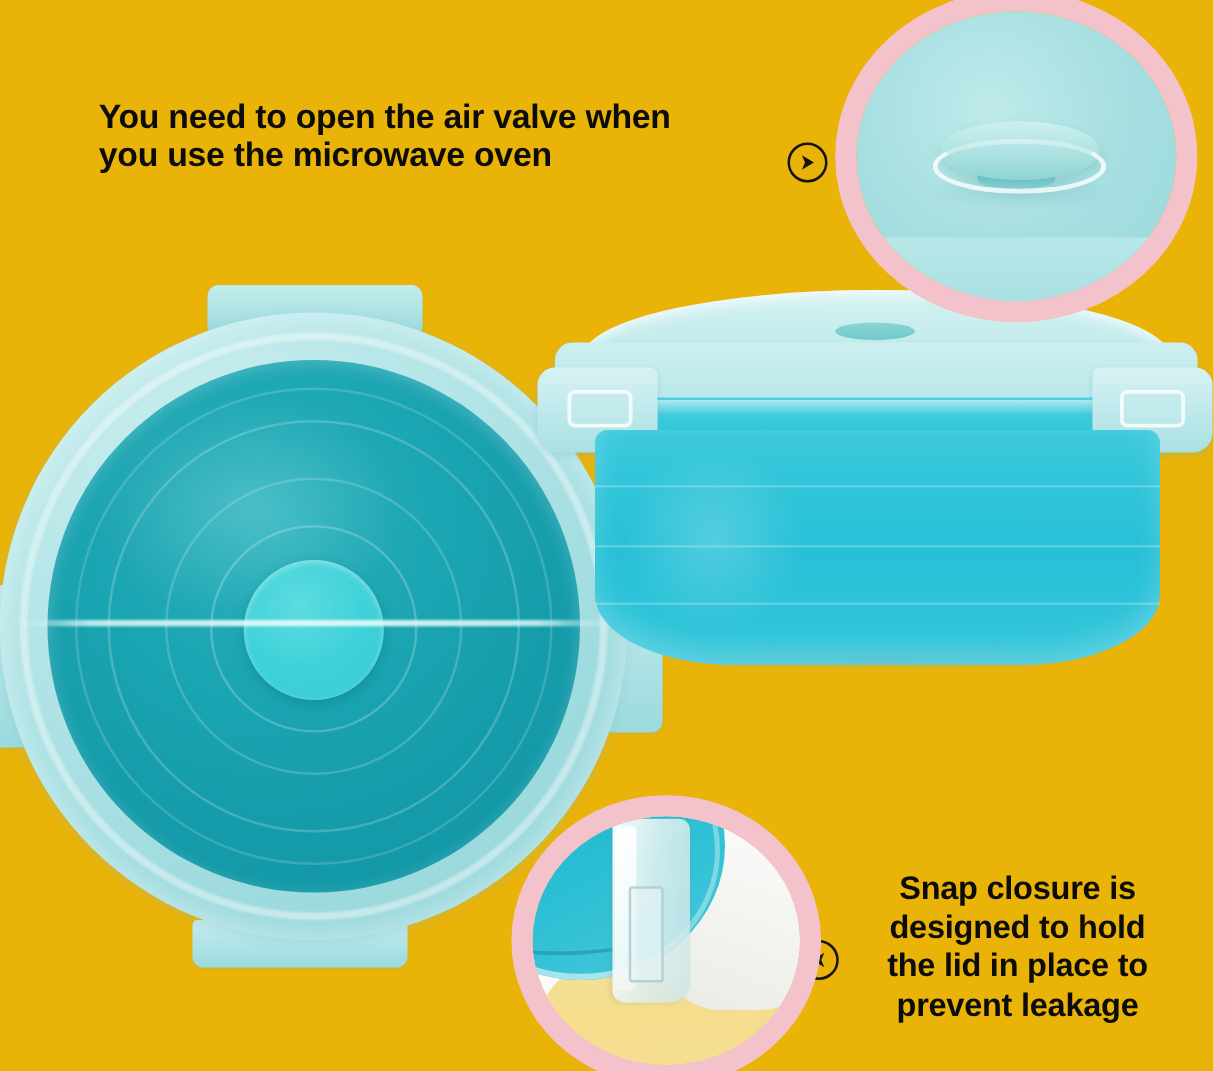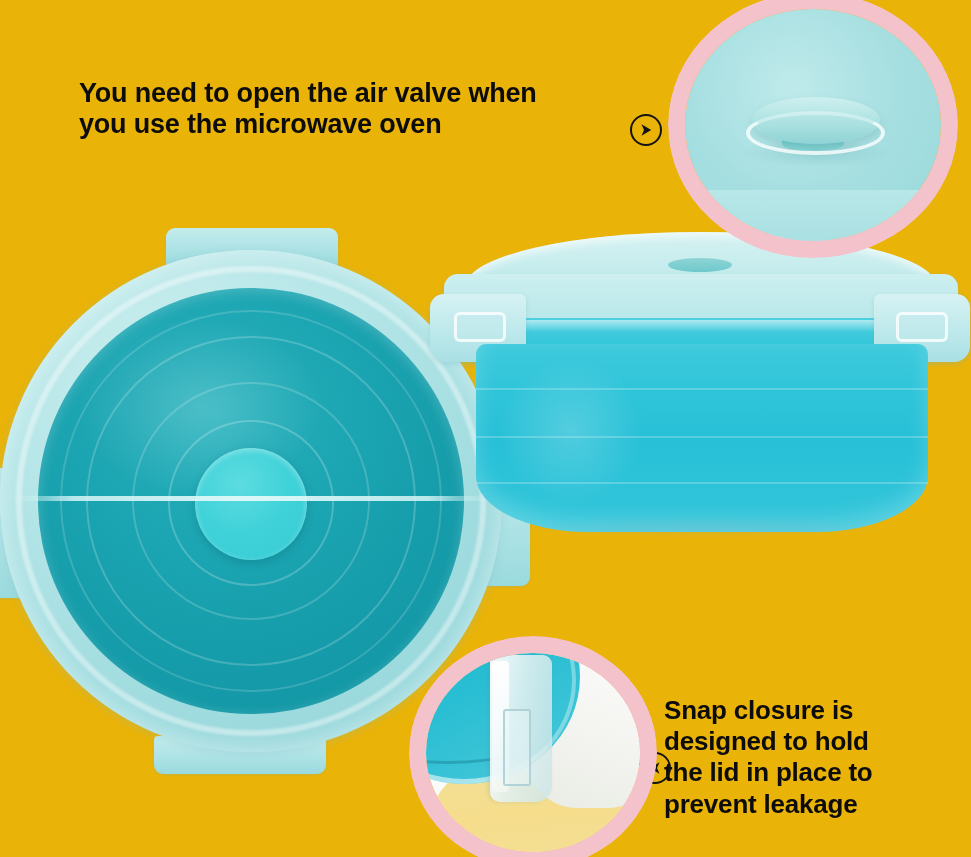--- a/index.html
+++ b/index.html
@@ -31,21 +31,21 @@
   #callout-top-text {
     left: 79px;
     top: 78px;
     width: 560px;
     text-align: left;
   }
   #callout-bottom-text {
     left: 664px;
     top: 695px;
     width: 300px;
-    text-align: left;
+    text-align: center;
     font-size: 26px;
     line-height: 1.2;
   }
 
   
   .arrow-badge {
     position: absolute;
     width: 32px;
     height: 32px;
     border-radius: 50%;

